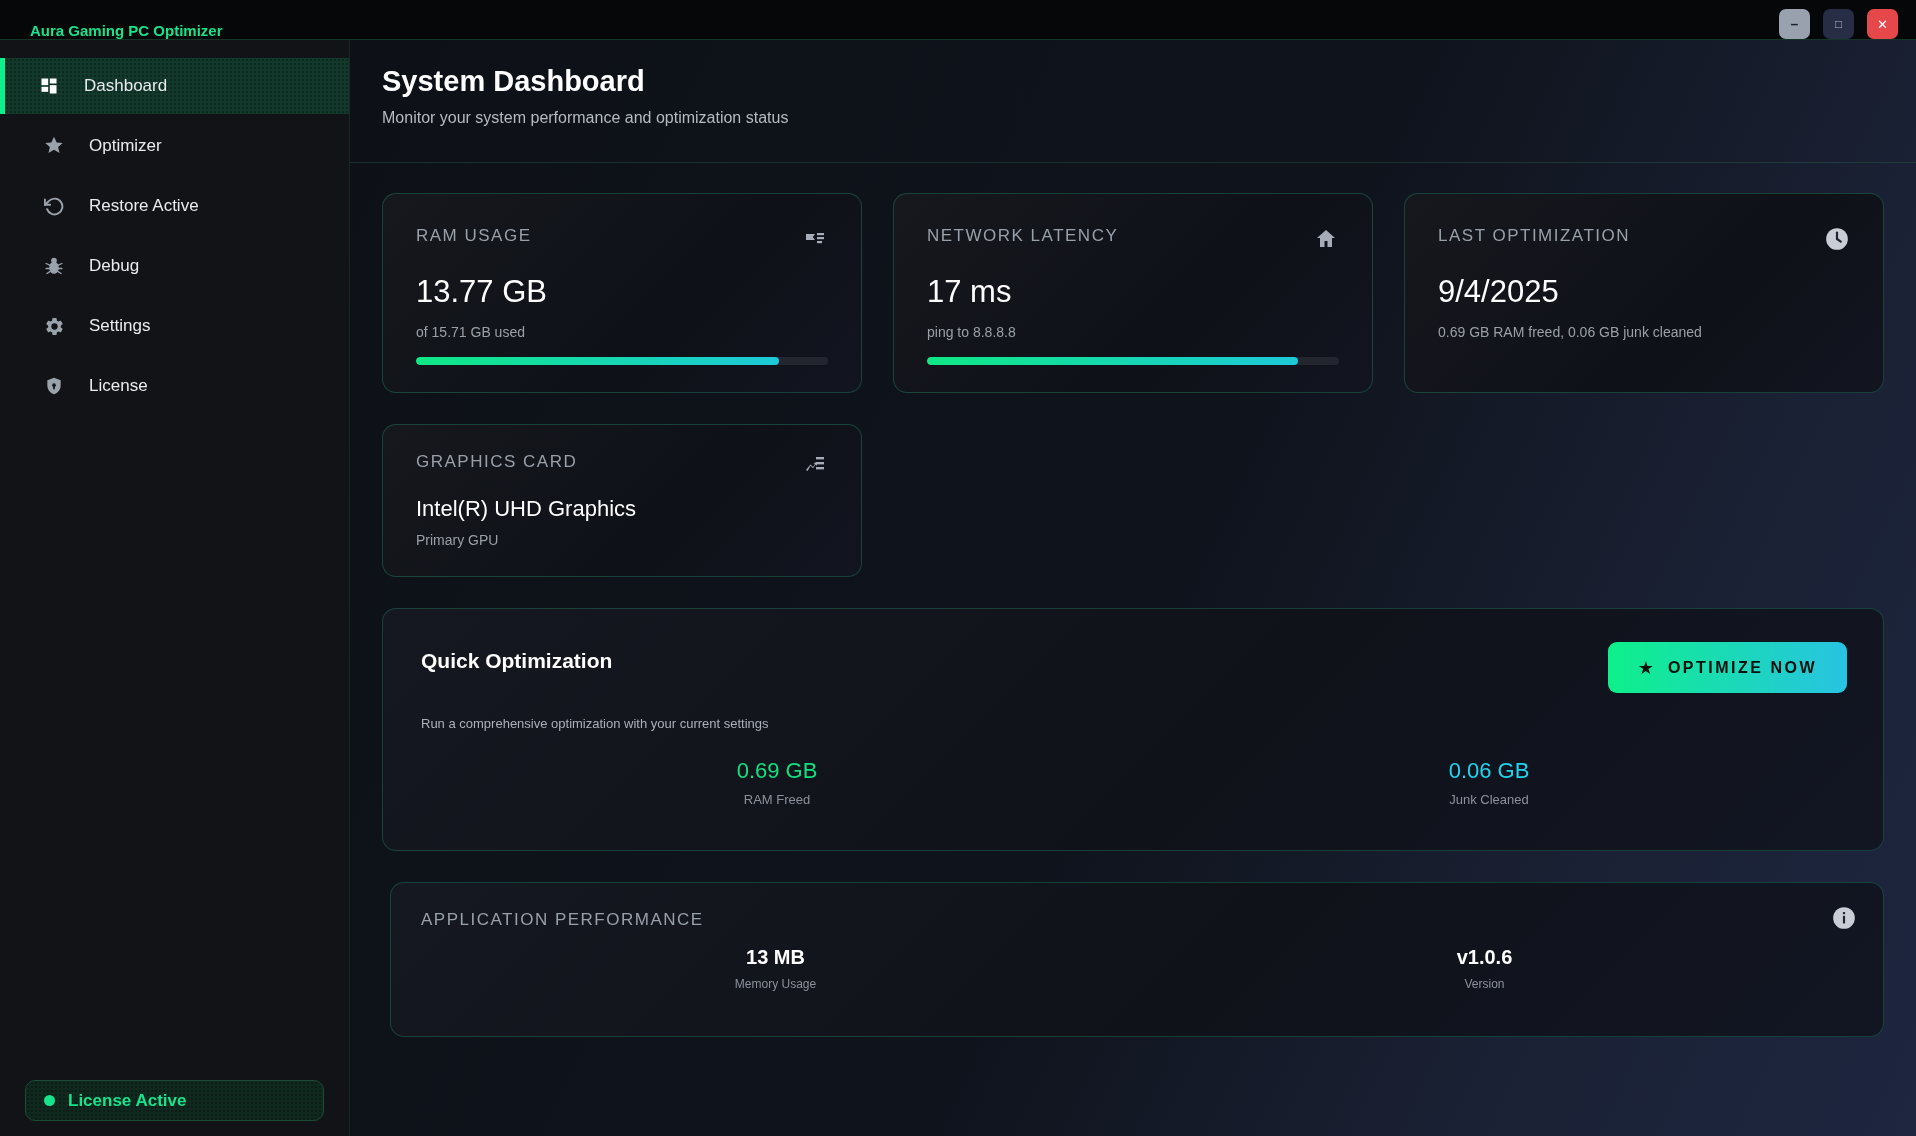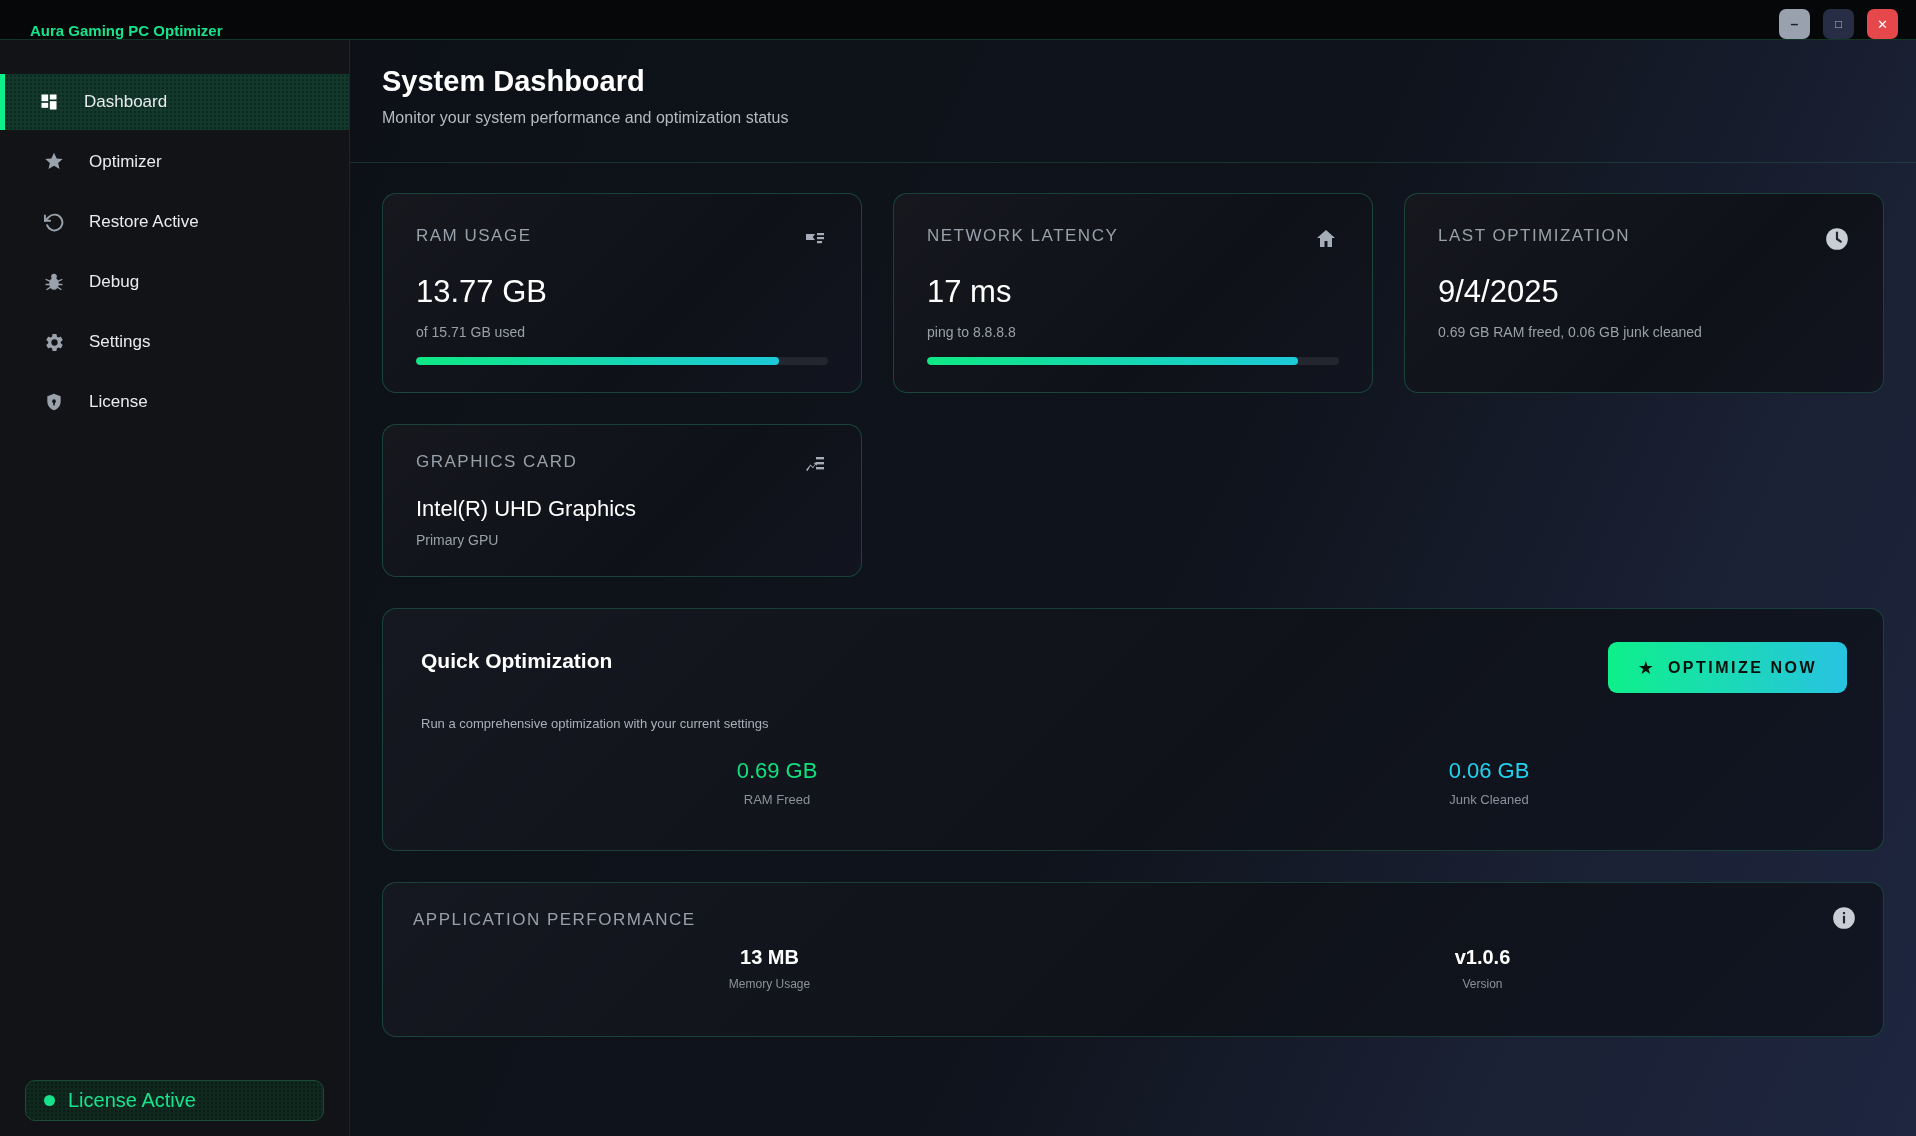--- a/index.html
+++ b/index.html
@@ -39,21 +39,21 @@
     display:flex; flex-direction:column; position:relative;
   }
   .logo-block {
     height:123px; display:flex; flex-direction:column;
     align-items:center; justify-content:center; gap:12px;
     border-bottom:1px solid #1b1d20;
   }
   .logo-text { color:#27dba2; font-size:37px; font-weight:bold; letter-spacing:4px; }
   .logo-tagline { color:#98a0a8; font-size:13px; letter-spacing:4px; }
 
-  .nav { margin-top:34px; display:flex; flex-direction:column; }
+  .nav { margin-top:18px; display:flex; flex-direction:column; }
   .nav-item {
     height:56px; margin-bottom:4px; display:flex; align-items:center; gap:24px;
     padding-left:38px; cursor:pointer; color:#e9ebee; font-size:17px;
     border-left:5px solid transparent;
   }
   .nav-item .nav-icon { width:22px; height:22px; display:flex; align-items:center; justify-content:center; color:#9aa2ac; }
   .nav-item.active {
     background:#12392b;
     background-image:radial-gradient(rgba(0,0,0,0.28) 1px, transparent 1px);
     background-size:4px 4px;
@@ -64,21 +64,21 @@
 
   .license-badge {
     position:absolute; left:25px; right:25px; bottom:15px; height:41px;
     background:#10291f;
     background-image:radial-gradient(rgba(0,0,0,0.3) 1px, transparent 1px);
     background-size:4px 4px;
     border:1px solid #1b4a36; border-radius:10px;
     display:flex; align-items:center; gap:13px; padding:0 18px;
   }
   .license-dot { width:11px; height:11px; border-radius:50%; background:#17e38c; flex:0 0 auto; }
-  .license-text { color:#17e38c; font-weight:normal; font-size:20px;text-align:right; }
+  .license-text { color:#17e38c; font-weight:bold; font-size:17px;text-align:right; }
 
   
   .main { flex:1; min-width:0; display:flex; flex-direction:column;
     background:linear-gradient(115deg,#0d1117 0%,#0f131c 52%,#1a2134 78%,#1e2640 100%);
   }
   .main-header { padding:25px 32px 0 32px; height:123px; border-bottom:1px solid rgba(40,90,70,0.45); }
   .page-title { color:#ffffff; font-size:29px; font-weight:bold; }
   .page-subtitle { color:#b6bac2; font-size:16px; margin-top:11px; }
 
   .content { flex:1; padding:30px 32px 0 32px; overflow:hidden; }
@@ -117,21 +117,21 @@
     background:linear-gradient(90deg,#0ef08a 0%,#28c3e2 100%);
     display:flex; align-items:center; gap:14px;
     color:#07110c; font-family:inherit; font-size:16px; font-weight:bold; letter-spacing:2.5px;
   }
   .optimize-btn .btn-star { font-size:18px; letter-spacing:0; }
   .stats-row { display:flex; margin-top:27px; }
   .stat-col { flex:1; text-align:center; }
   .stat-value { font-size:22px; font-weight:normal; }
   .stat-label { color:#8b919b; font-size:13px; margin-top:8px; }
 
-  .perf-panel { height:155px; padding:27px 44px 0 30px; }
+  .perf-panel { height:155px; padding:27px 44px 0 30px;margin-left:8px; }
   .perf-title { color:#98a0aa; font-size:17px; letter-spacing:1.5px; }
   .perf-stats { display:flex; margin-top:16px; }
   .perf-value { color:#ffffff; font-size:20px; font-weight:bold; }
   .perf-label { color:#8b919b; font-size:12px; margin-top:8px; }
   .info-icon { position:absolute; top:22px; right:26px; width:26px; height:26px; }
 
   svg { display:block; }
 </style>
 </head>
 <body>

